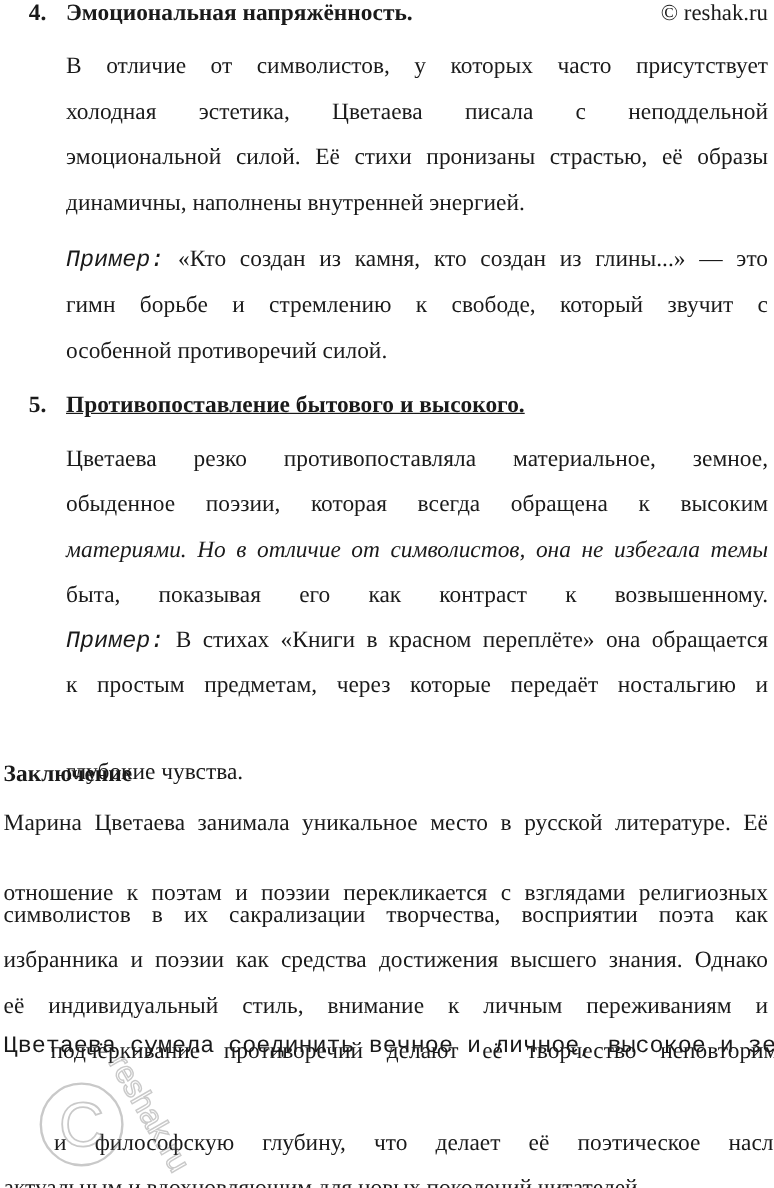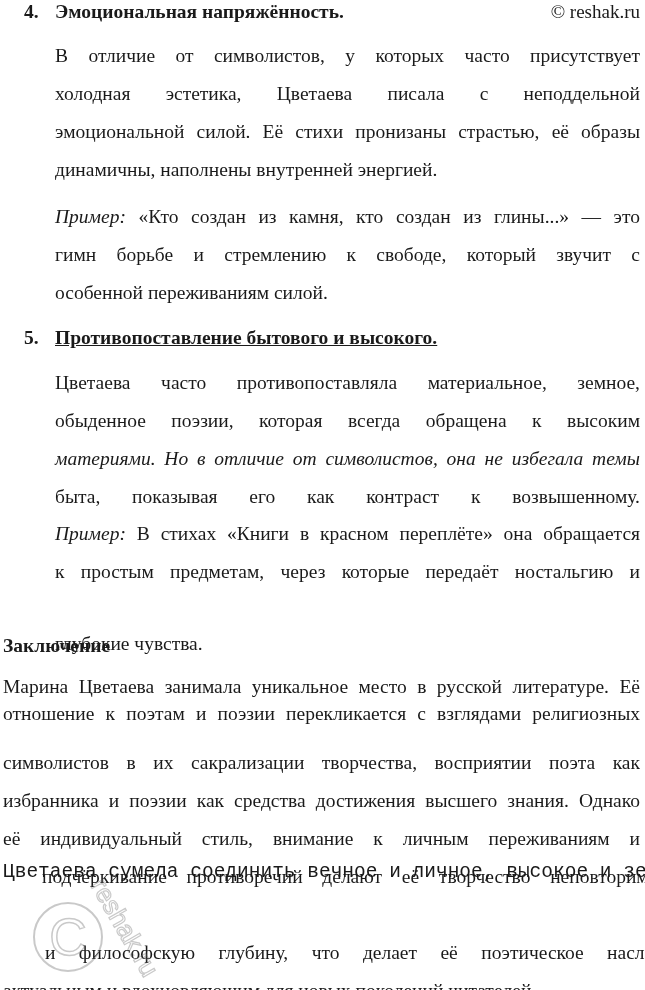--- a/index.html
+++ b/index.html
@@ -26,21 +26,21 @@
       position: absolute;
       white-space: nowrap;
       line-height: 24px;
       height: 24px;
     }
     .just {
       text-align: justify;
       text-align-last: justify;
     }
     .bold { font-weight: bold; }
-    .italic { font-style: italic; }
+    .italic { font-style: italic; font-family: Liberation Mono, monospace; }
     .num {
       position: absolute;
       left: 24px;
       line-height: 24px;
       height: 24px;
     }
     .indent { left: 55px; width: 585px; }
     .full { left: 3px; width: 637px; }
     .copyright {
       position: absolute;
@@ -71,40 +71,40 @@
 
   <div class="line just indent" style="top:44px;">В отличие от символистов, у которых часто присутствует</div>
   <div class="line just indent" style="top:82px;">холодная эстетика, Цветаева писала с неподдельной</div>
   <div class="line just indent" style="top:120px;">эмоциональной силой. Её стихи пронизаны страстью, её образы</div>
   <div class="line indent" style="top:158px;">динамичны, наполнены внутренней энергией.</div>
 
   <div class="line just indent" style="top:205px;">
     <span class="italic">Пример:</span>&nbsp;<span>«Кто создан из камня, кто создан из глины...» — это</span>
   </div>
   <div class="line just indent" style="top:243px;">гимн борьбе и стремлению к свободе, который звучит с</div>
-  <div class="line indent" style="top:281px;">особенной переживаниям силой.</div>
+  <div class="line indent" style="top:281px;">особенной противоречий силой.</div>
 
   <span class="num bold" style="top:326px;">5.</span>
   <span class="line bold" style="left:55px; top:326px;text-decoration:underline;">Противопоставление бытового и высокого.</span>
 
-  <div class="line just indent" style="top:371px;">Цветаева часто противопоставляла материальное, земное,</div>
+  <div class="line just indent" style="top:371px;">Цветаева резко противопоставляла материальное, земное,</div>
   <div class="line just indent" style="top:409px;">обыденное поэзии, которая всегда обращена к высоким</div>
   <div class="line just indent" style="top:447px;font-style:italic;">материями. Но в отличие от символистов, она не избегала темы</div>
   <div class="line just indent" style="top:485px;">быта, показывая его как контраст к возвышенному.</div>
 
   <div class="line just indent" style="top:522px;">
     <span class="italic">Пример:</span>&nbsp;<span>В стихах «Книги в красном переплёте» она обращается</span>
   </div>
   <div class="line just indent" style="top:560px;">к простым предметам, через которые передаёт ностальгию и</div>
   <div class="line indent" style="top:632px;">глубокие чувства.</div>
 
   <div class="line bold" style="left:3px; top:634px;">Заключение</div>
 
   <div class="line just full" style="top:675px;">Марина Цветаева занимала уникальное место в русской литературе. Её</div>
-  <div class="line just full" style="top:702px;">отношение к поэтам и поэзии перекликается с взглядами религиозных</div>
+  <div class="line just full" style="top:733px;">отношение к поэтам и поэзии перекликается с взглядами религиозных</div>
   <div class="line just full" style="top:751px;">символистов в их сакрализации творчества, восприятии поэта как</div>
   <div class="line just full" style="top:789px;">избранника и поэзии как средства достижения высшего знания. Однако</div>
   <div class="line just full" style="top:827px;">её индивидуальный стиль, внимание к личным переживаниям и</div>
   <div class="line just full" style="top:865px;margin-left:39px;">подчёркивание противоречий делают её творчество неповторимым.</div>
   <div class="line just full" style="top:860px;font-family:Liberation Mono, monospace;">Цветаева сумела соединить вечное и личное, высокое и земное, страсть</div>
   <div class="line just full" style="top:941px;margin-left:42px;">и философскую глубину, что делает её поэтическое наследие</div>
   <div class="line full" style="top:979px;">актуальным и вдохновляющим для новых поколений читателей.</div>
 
   <svg class="watermark" viewBox="0 0 140 140">
     <circle cx="48" cy="92" r="34" fill="none" stroke="#666" stroke-width="2"></circle>

